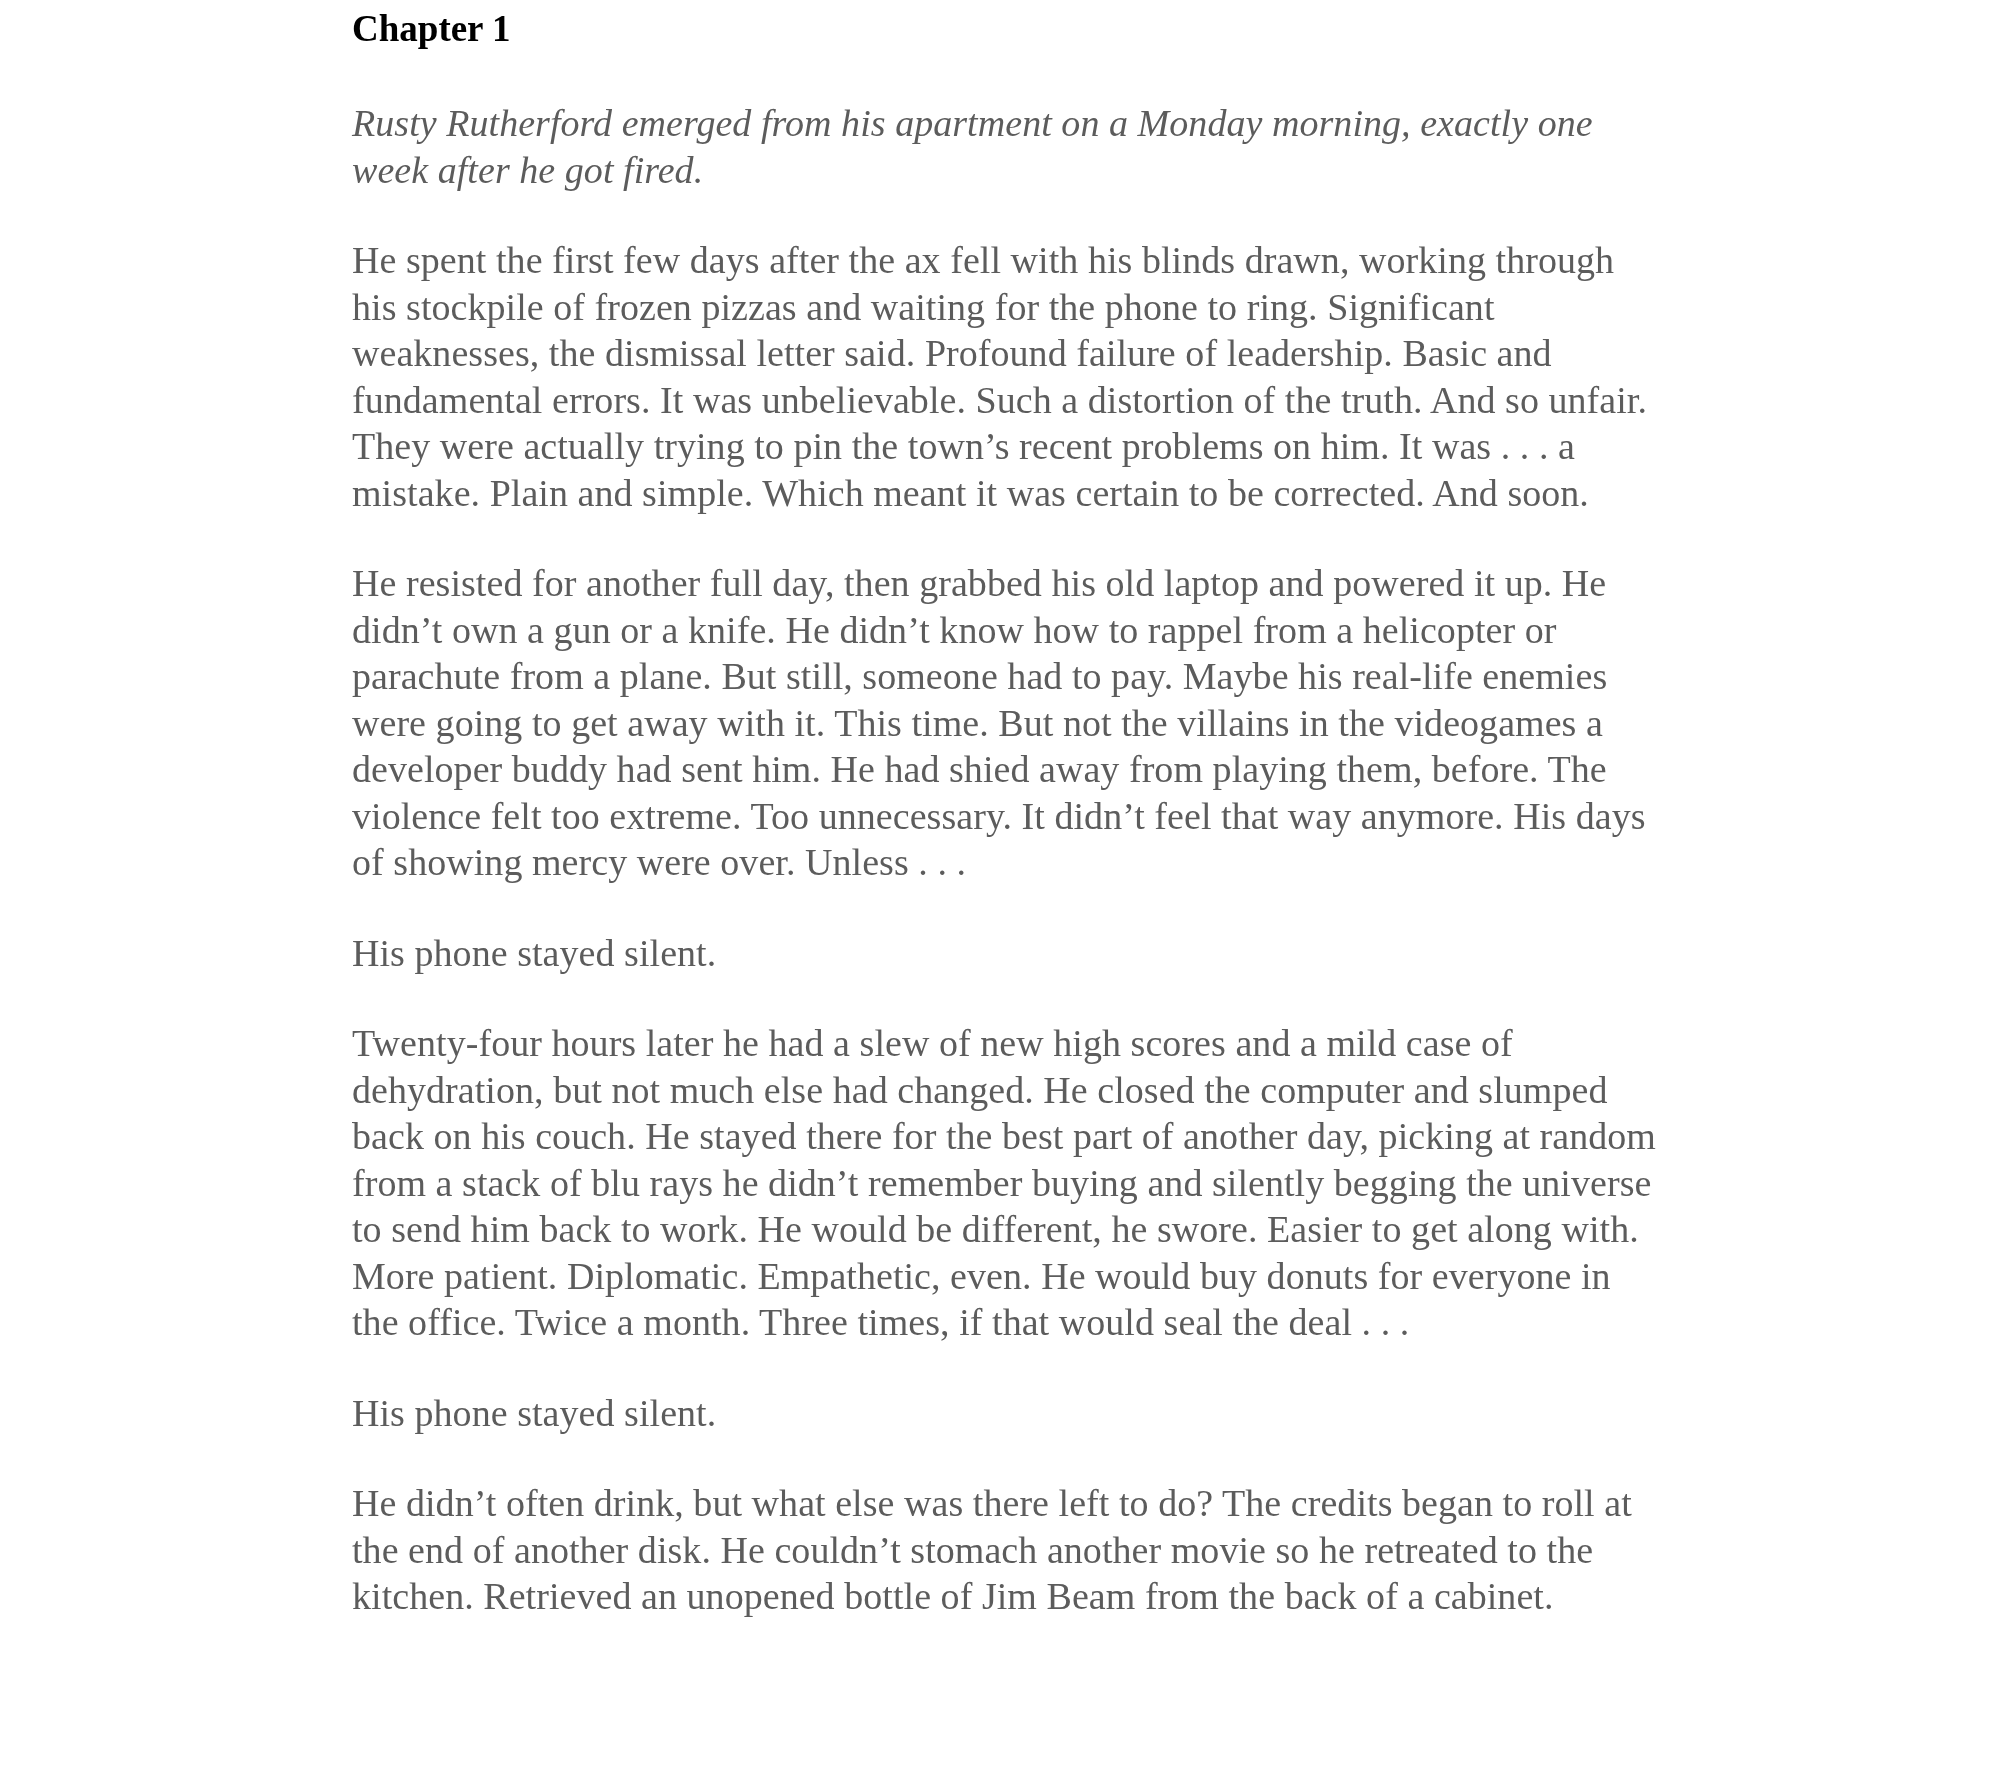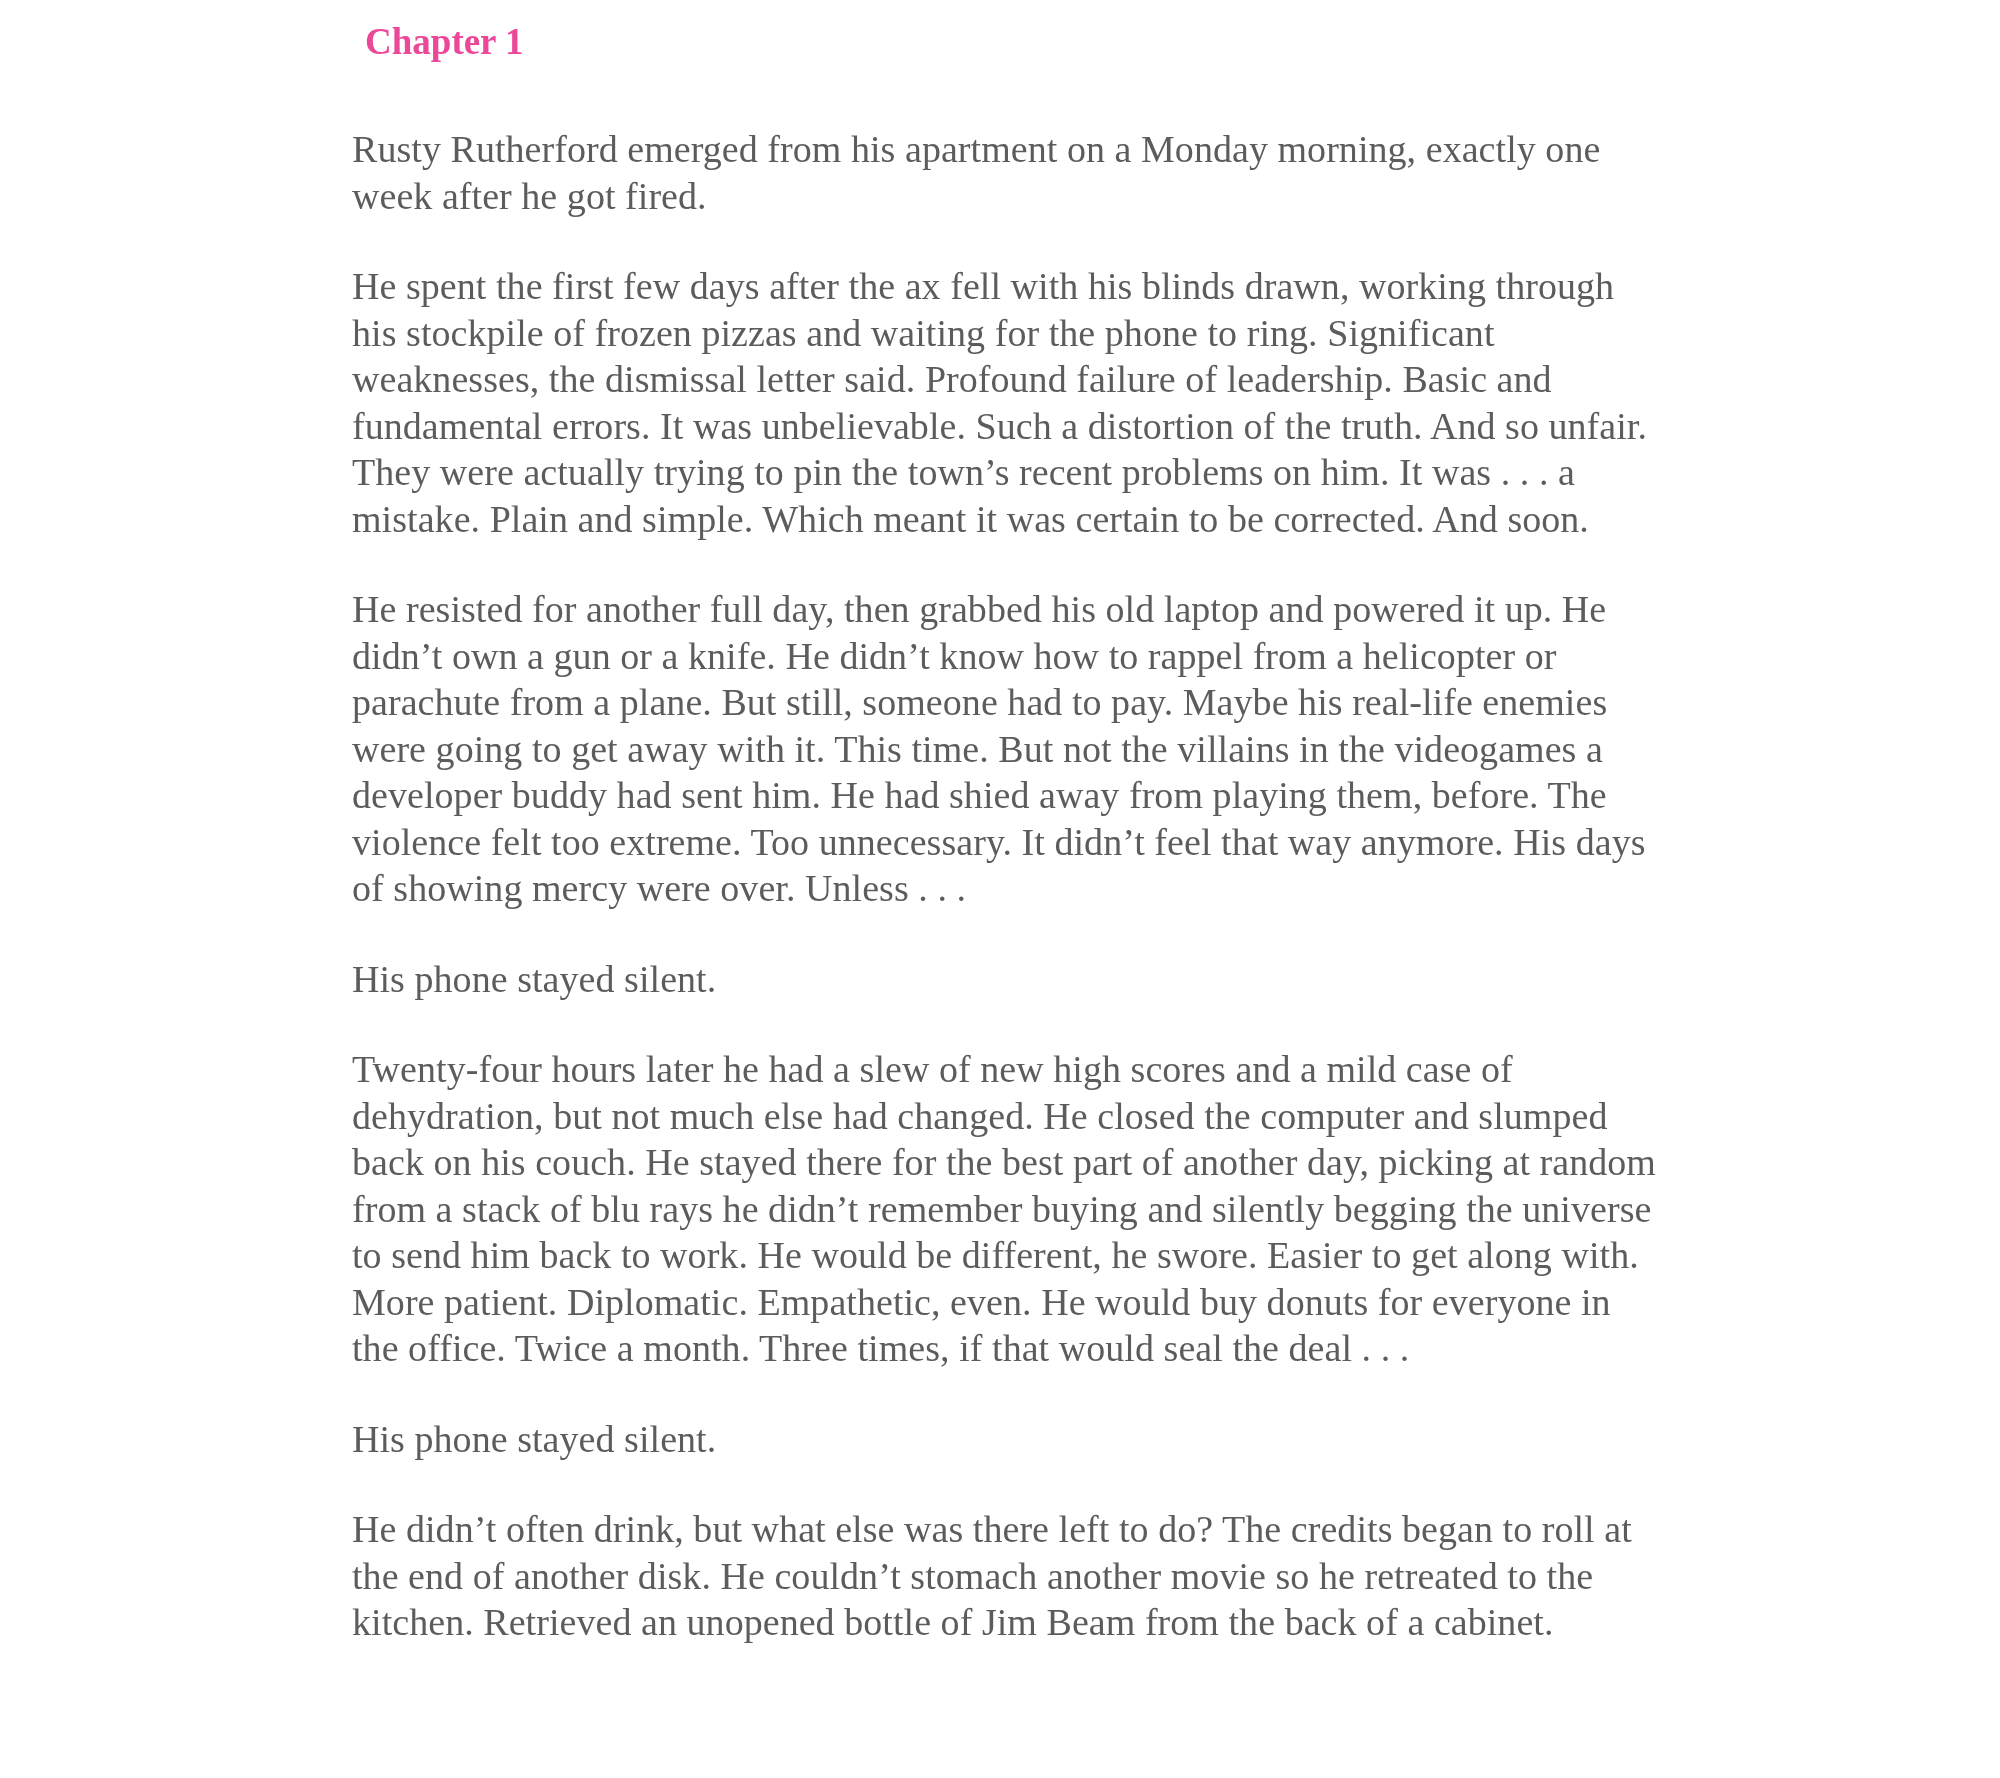--- a/index.html
+++ b/index.html
@@ -21,35 +21,36 @@
     background: #ffffff;
   }
   .content {
     margin-left: 352px;
     width: 1310px;
   }
   .chapter-heading {
     font-weight: bold;
     font-size: 37px;
     line-height: 46px;
-    color: #ec4899;
-    margin: 13px;
+    color: #000000;
+    margin: 0;
     padding-top: 6px;
   }
   .para {
     font-size: 38px;
     line-height: 46.5px;
     color: #5c5c5c;
     margin: 0;
     padding-top: 44px;
     text-align: left;
     letter-spacing: 0.05px;
   }
   .para:first-of-type {
     padding-top: 48px;
+    font-style: italic;
   }
 </style>
 </head>
 <body>
 
 <div class="page">
   <div class="content">
     <h1 class="chapter-heading">Chapter 1</h1>
     <p class="para">Rusty Rutherford emerged from his apartment on a Monday morning, exactly one week after he got fired.</p>
     <p class="para">He spent the first few days after the ax fell with his blinds drawn, working through his stockpile of frozen pizzas and waiting for the phone to ring. Significant weaknesses, the dismissal letter said. Profound failure of leadership. Basic and fundamental errors. It was unbelievable. Such a distortion of the truth. And so unfair. They were actually trying to pin the town’s recent problems on him. It was . . . a mistake. Plain and simple. Which meant it was certain to be corrected. And soon.</p>

